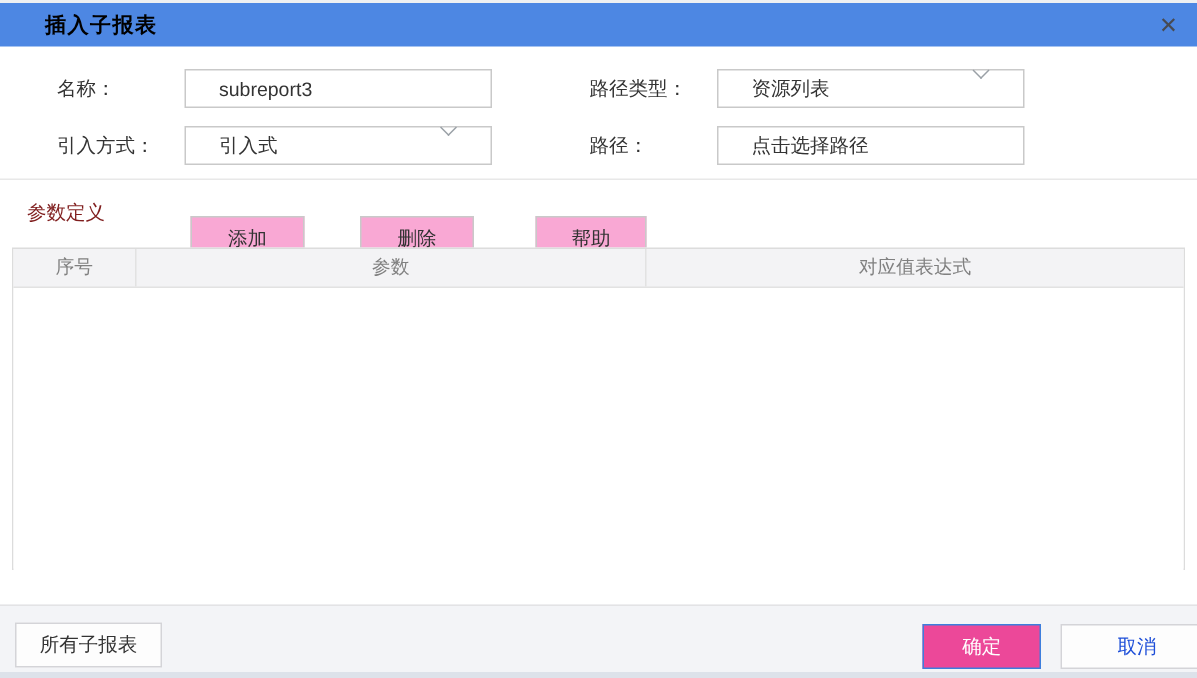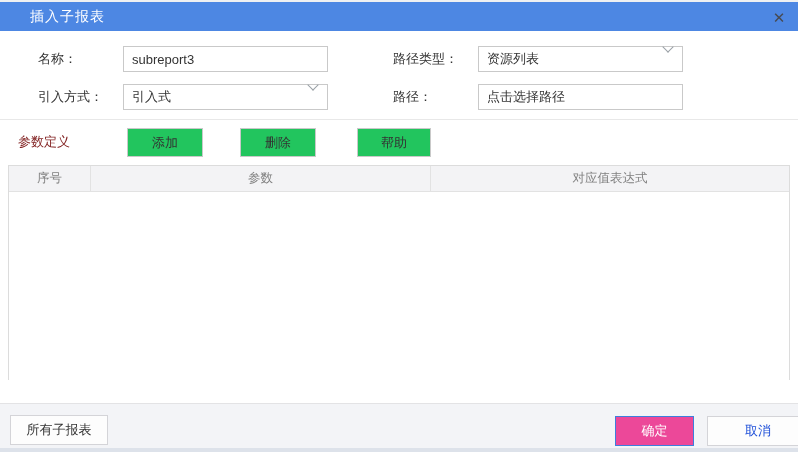--- a/index.html
+++ b/index.html
@@ -12,46 +12,46 @@
     overflow: hidden;
   }
   .dialog { position: relative; width: 798px; height: 452px; background: #fff; }
 
   .top-strip { position: absolute; left: 0; top: 0; width: 798px; height: 2px; background: #eef0f2; }
 
   .title-bar {
     position: absolute; left: 0; top: 2px; width: 798px; height: 29px;
     background: #4d87e3; display: flex; align-items: center;
   }
-  .title-text { color: #ffffff; font-weight: normal; font-size: 14px; margin-left: 30px; letter-spacing: 1px; }
+  .title-text { color: #000000; font-weight: bold; font-size: 14px; margin-left: 30px; letter-spacing: 1px; }
   .close-btn {
     position: absolute; right: 8px; top: 4px; width: 22px; height: 22px;
     display: flex; align-items: center; justify-content: center;
     color: #474a52; font-size: 15px; font-weight: bold; cursor: pointer; line-height: 1;
   }
 
   .form-label { position: absolute; font-size: 13px; color: #333; height: 26px; line-height: 26px; }
   .text-input, .select-box {
     position: absolute; width: 205px; height: 26px;
     border: 1px solid #c9c9c9; background: #fff;
-    font-size: 13px; color: #333; padding: 0 8px;
+    font-size: 13px; color: #333; padding: 0 22px;
     line-height: 24px; font-family: inherit;
   }
   .select-box { display: flex; justify-content: space-between; cursor: default; }
   .chevron {
     width: 8px; height: 8px; margin-right: 2px; margin-top: -4px;
     border-right: 1.5px solid #9aa0a6; border-bottom: 1.5px solid #9aa0a6;
     transform: rotate(45deg); flex: 0 0 auto;
   }
 
   .section-divider { position: absolute; left: 0; top: 119px; width: 798px; height: 1px; background: #e8e8e8; }
 
   .param-label { position: absolute; left: 18px; top: 128px; height: 28px; line-height: 28px; font-size: 13px; color: #7f1d1d; }
   .mini-btn {
-    position: absolute; top: 128px; height: 29px; background: #22c55e;
+    position: absolute; top: 144px; height: 29px; background: #f9a8d4;
     border: 1px solid #c9c9c9; font-size: 13px; color: #333;
     display: flex; align-items: center; justify-content: center; cursor: pointer;
     font-family: inherit;
   }
   .btn-add { left: 127px; width: 76px; }
   .btn-del { left: 240px; width: 76px; }
   .btn-help { left: 357px; width: 74px; }
 
   .param-table {
     position: absolute; left: 8px; top: 165px; width: 782px; height: 215px;

